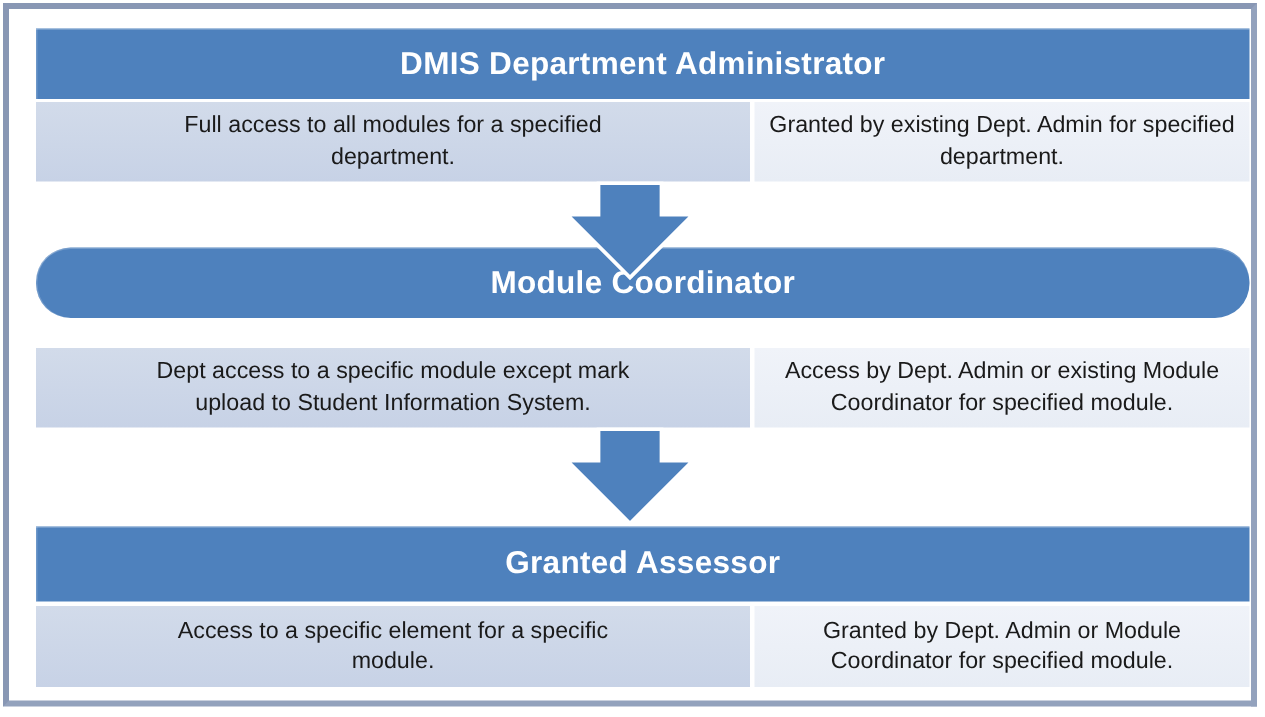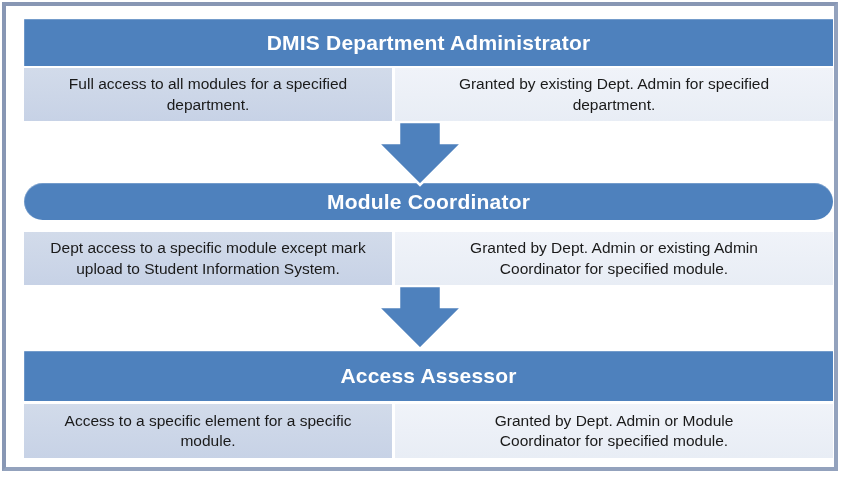--- a/index.html
+++ b/index.html
@@ -35,21 +35,21 @@
     display: flex;
     align-items: center;
     justify-content: center;
     color: #ffffff;
     font-size: 21px;
     font-weight: 700;
     letter-spacing: .2px;
     z-index: 1;
   }
   .hdr1 { top: 19px;  height: 47px; }
-  .hdr2 { top: 183px; height: 37px; border-radius: 23px; }
+  .hdr2 { top: 165px; height: 47px; border-radius: 23px; }
   .hdr3 { top: 351px; height: 50px; }
 
   .cells {
     position: absolute;
     left: 24px;
     width: 809px;
     display: flex;
     gap: 3px;
   }
   .row1 { top: 68px;  height: 53px; }
@@ -60,21 +60,21 @@
     display: flex;
     align-items: center;
     justify-content: center;
     text-align: center;
     color: #1a1a1a;
     font-size: 15.5px;
     line-height: 1.32;
     white-space: pre-line;
   }
   .cell-left {
-    width: 368px;
+    width: 476px;
     background: linear-gradient(#d2dbea, #c7d2e6);
   }
   .cell-right {
     flex: 1;
     background: linear-gradient(#f0f3f9, #e8edf5);
   }
 
   .arrow {
     position: absolute;
     left: 376px;
@@ -112,31 +112,31 @@
 
   <div class="role-header hdr2">
     <span>Module Coordinator</span>
   </div>
   <div class="cells row2">
     <div class="cell cell-left">
       <span>Dept access to a specific module except mark
 upload to Student Information System.</span>
     </div>
     <div class="cell cell-right">
-      <span>Granted by Dept. Admin or existing Admin
+      <span>Access by Dept. Admin or existing Module
 Coordinator for specified module.</span>
     </div>
   </div>
 
   <svg class="arrow arr2" viewBox="0 0 88 68">
     <polygon points="23,1 65,1 65,22 86,22 44,64 2,22 23,22" fill="#4e81bd" stroke="#ffffff" stroke-width="2.5" stroke-linejoin="miter"></polygon>
   </svg>
 
   <div class="role-header hdr3">
-    <span>Access Assessor</span>
+    <span>Granted Assessor</span>
   </div>
   <div class="cells row3">
     <div class="cell cell-left">
       <span>Access to a specific element for a specific
 module.</span>
     </div>
     <div class="cell cell-right">
       <span>Granted by Dept. Admin or Module
 Coordinator for specified module.</span>
     </div>

